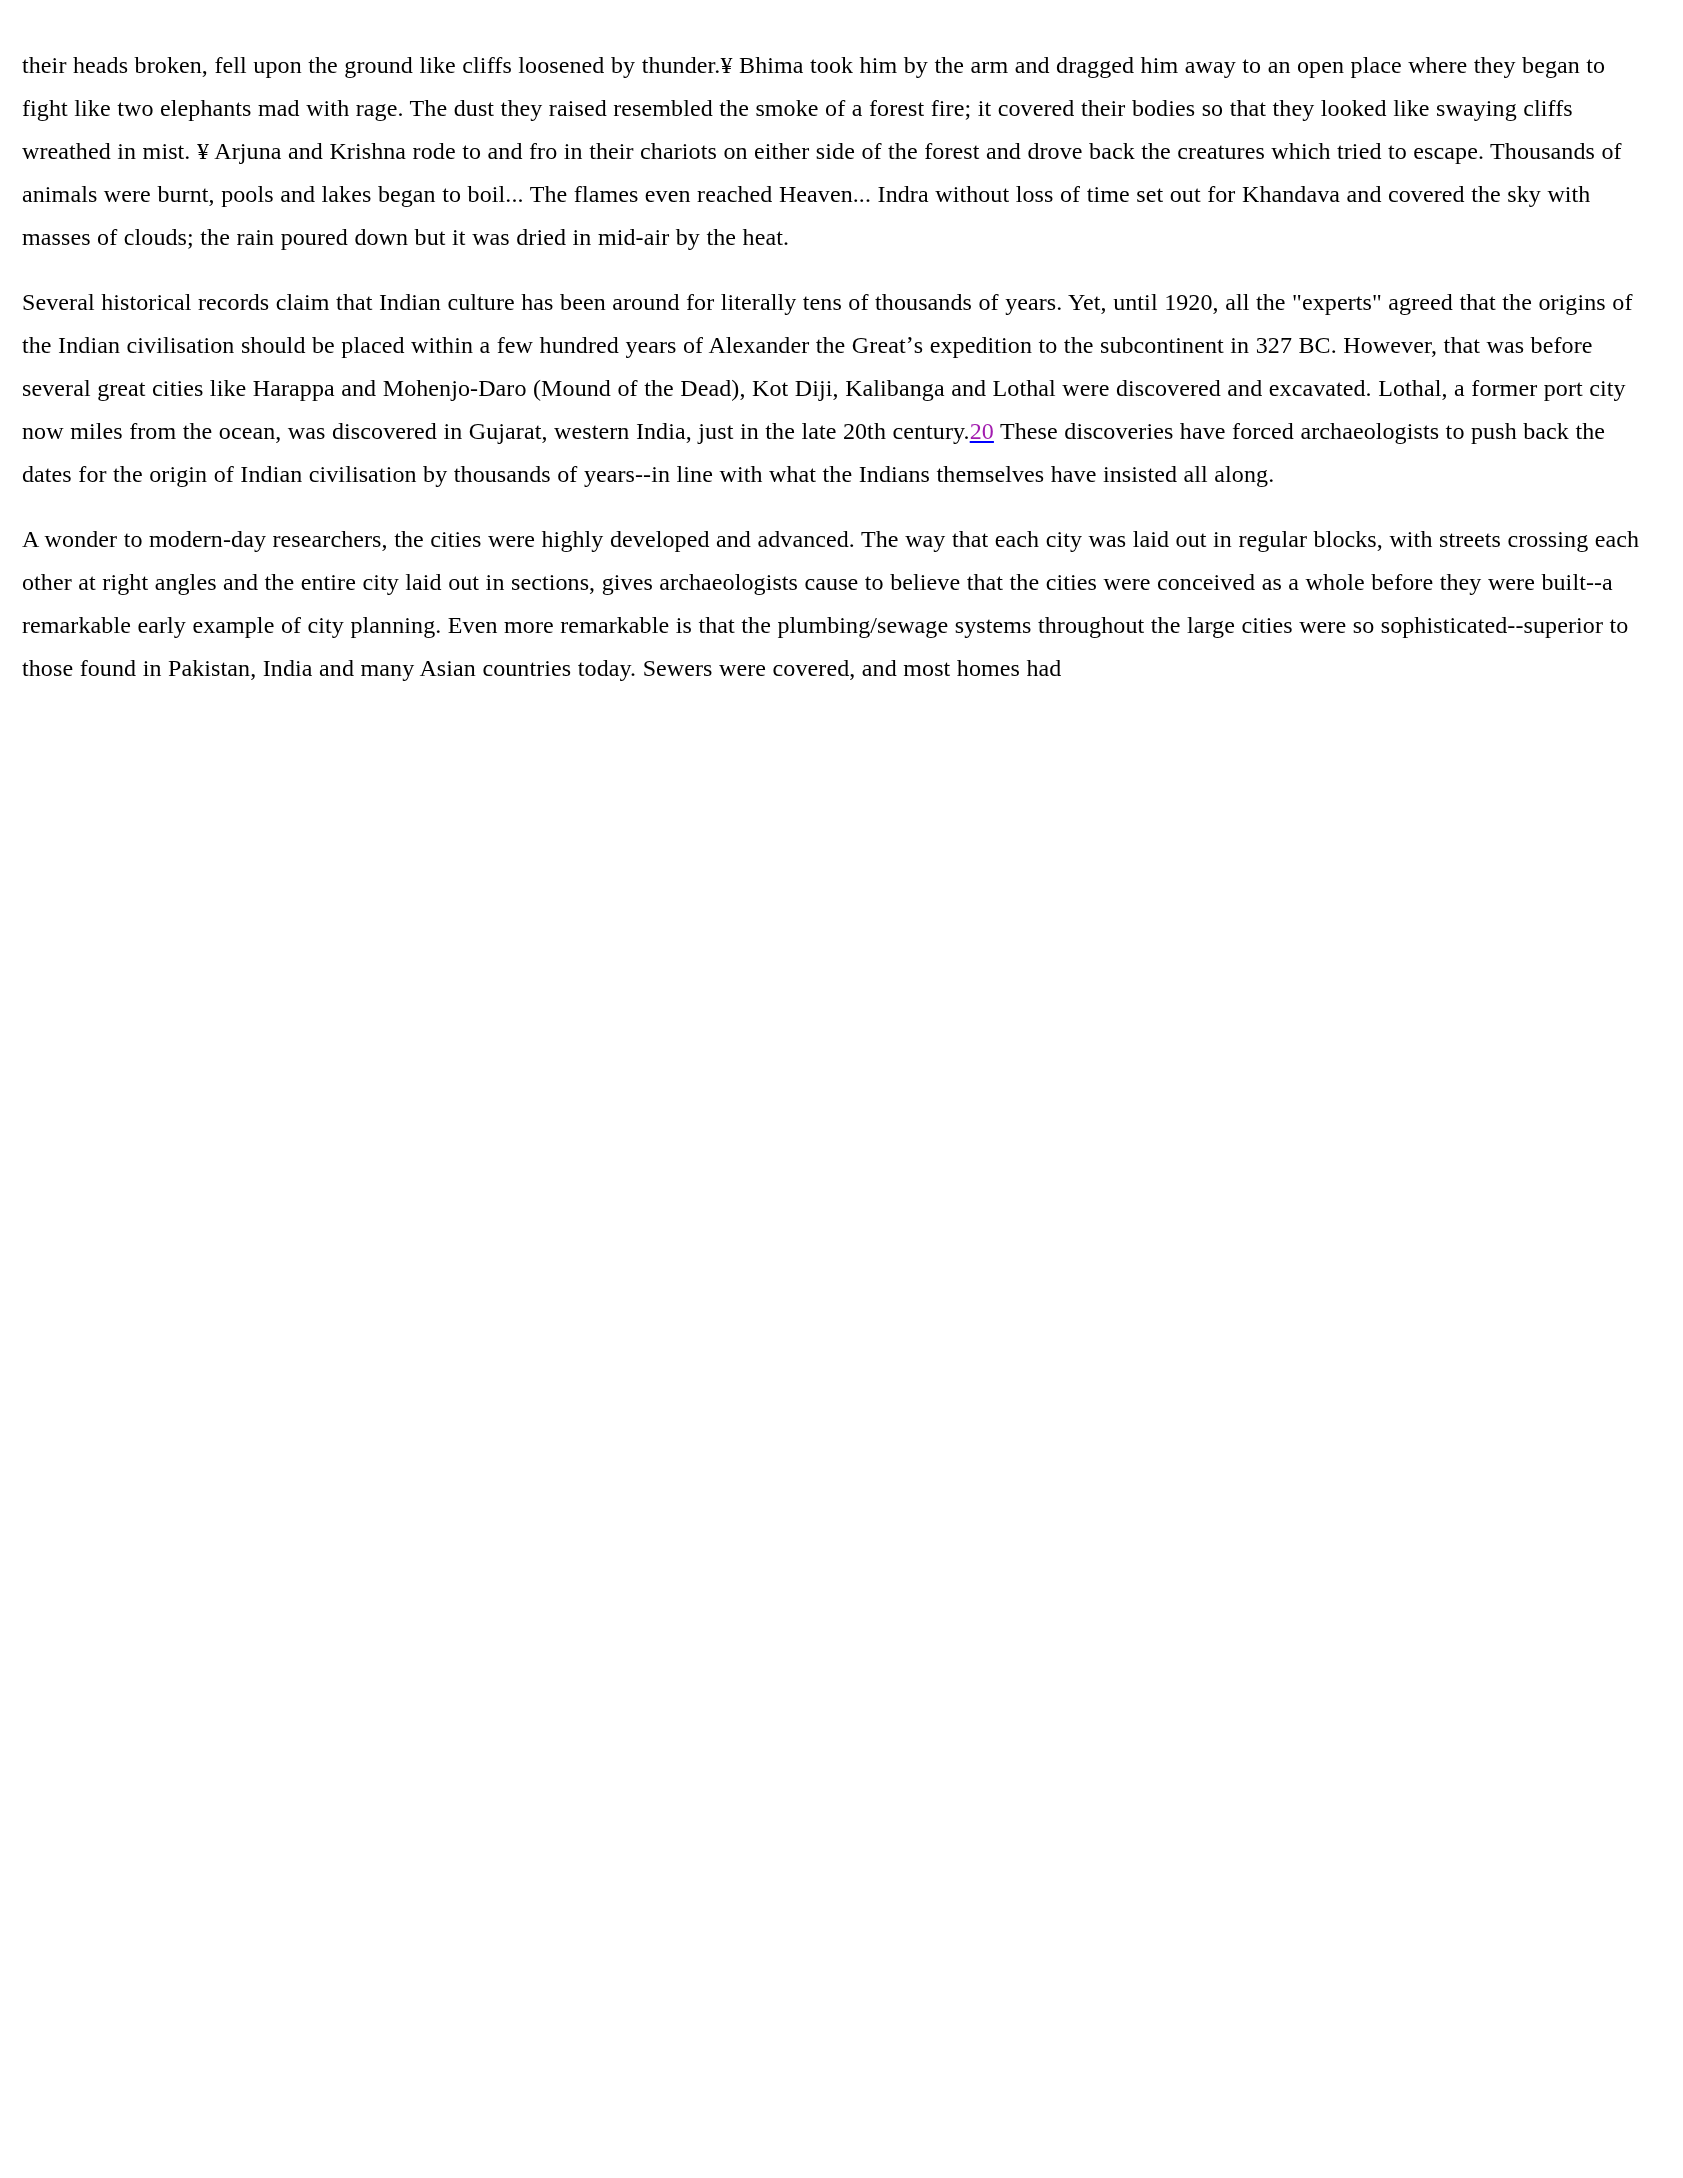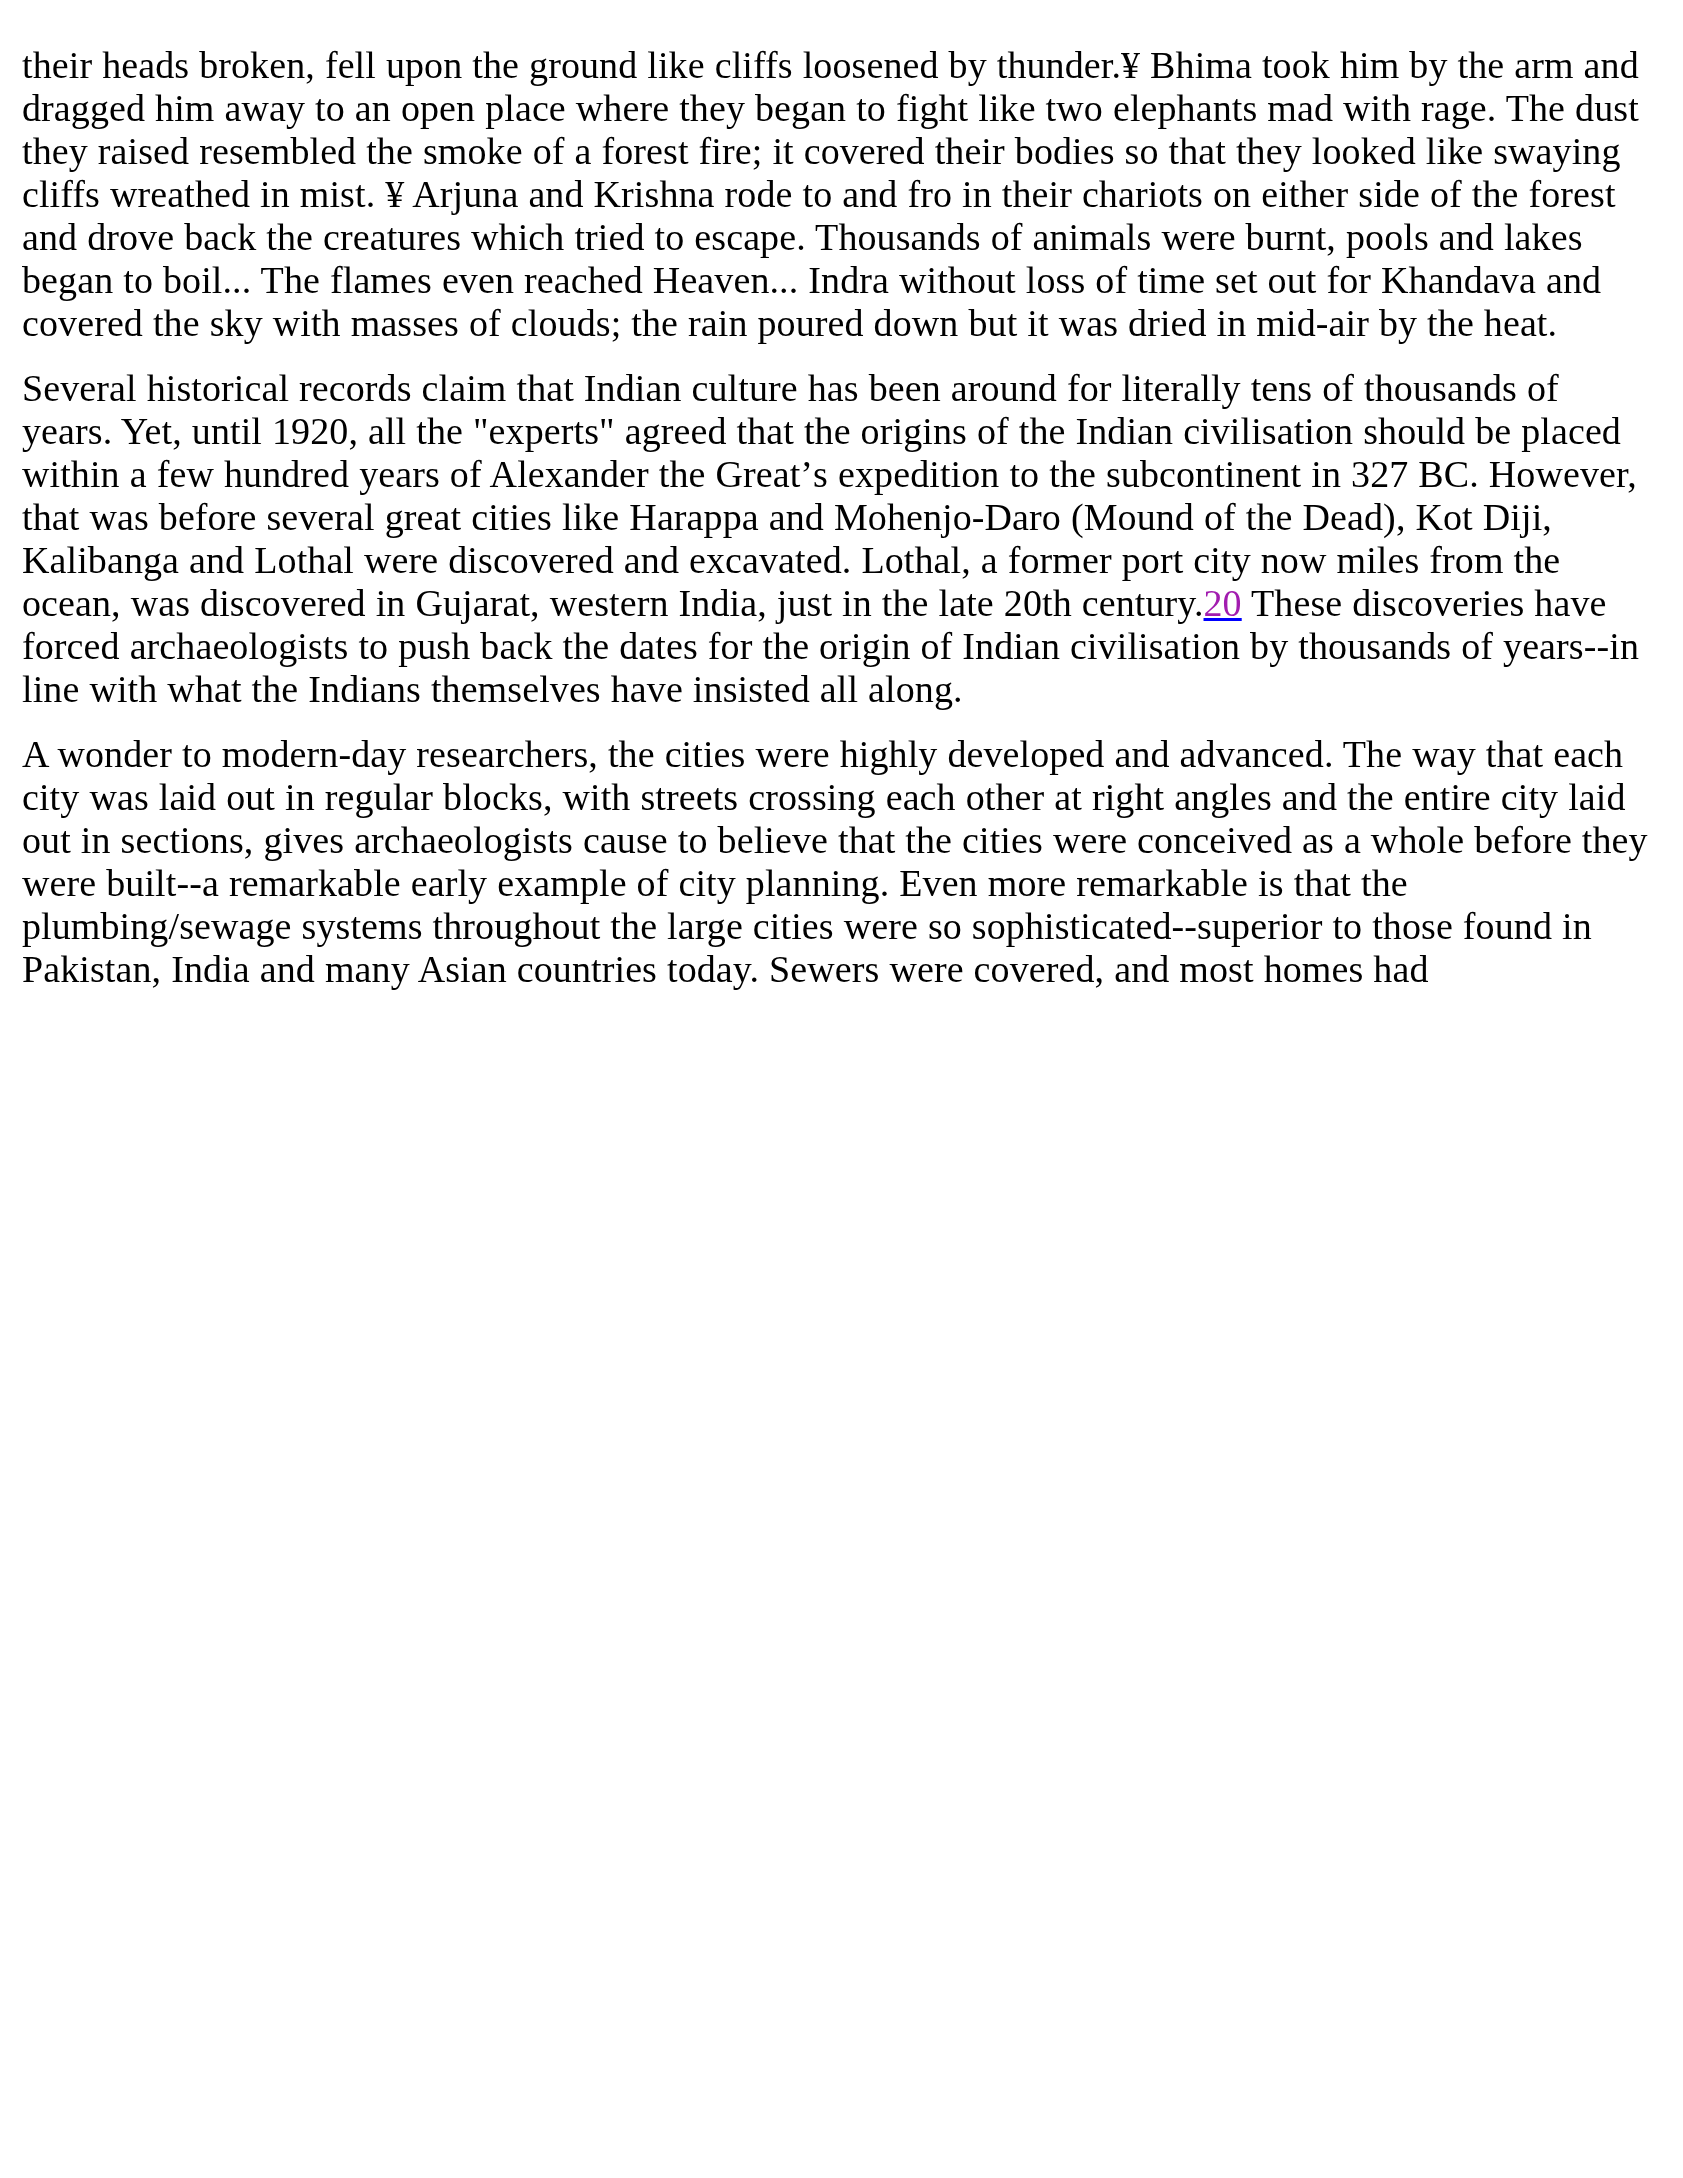--- a/index.html
+++ b/index.html
@@ -11,21 +11,21 @@
     position: relative;
     width: 1683px;
     height: 2178px;
     background: #ffffff;
     overflow: hidden;
     box-sizing: border-box;
     padding: 44px 32px 0 22px;
   }
   .doc-body {
     font-family: "Liberation Serif", "DejaVu Serif", serif;
-    font-size: 38px;
+    font-size: 24px;
     line-height: 43px;
     color: #000000;
     text-align: left;
     letter-spacing: 0.1px;
     word-spacing: 0.4px;
   }
   .para {
     margin: 0 0 22px 0;
     padding: 0;
     max-width: 1629px;

